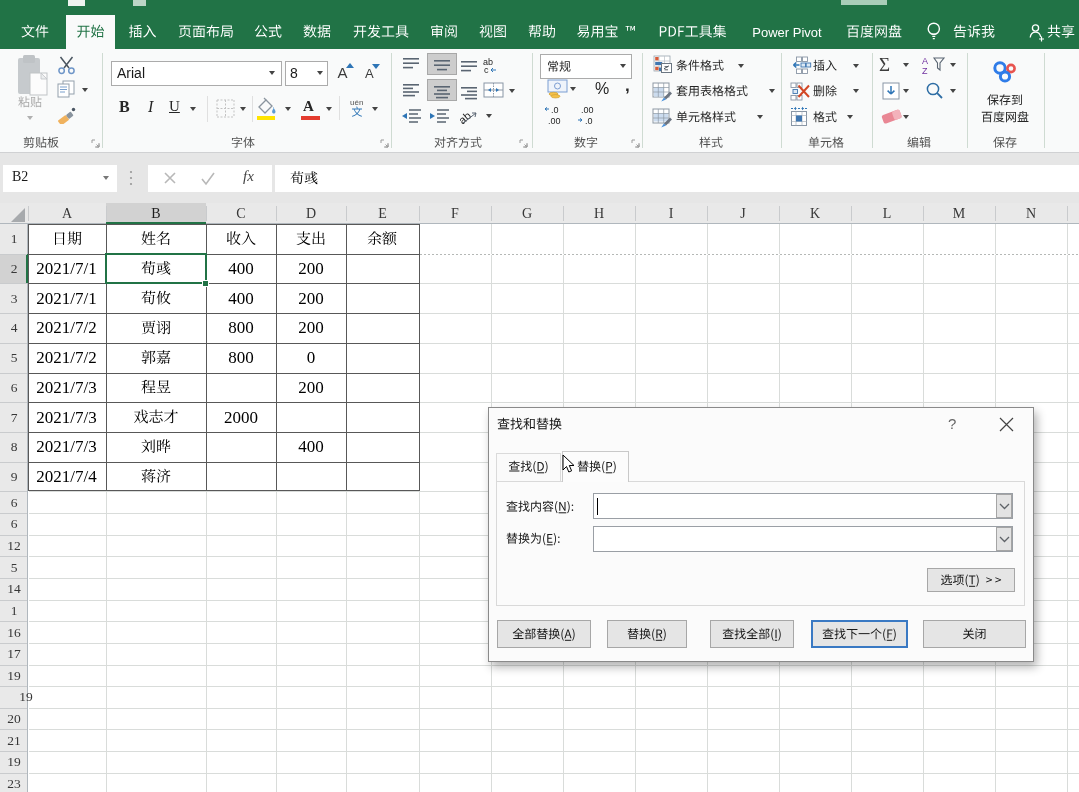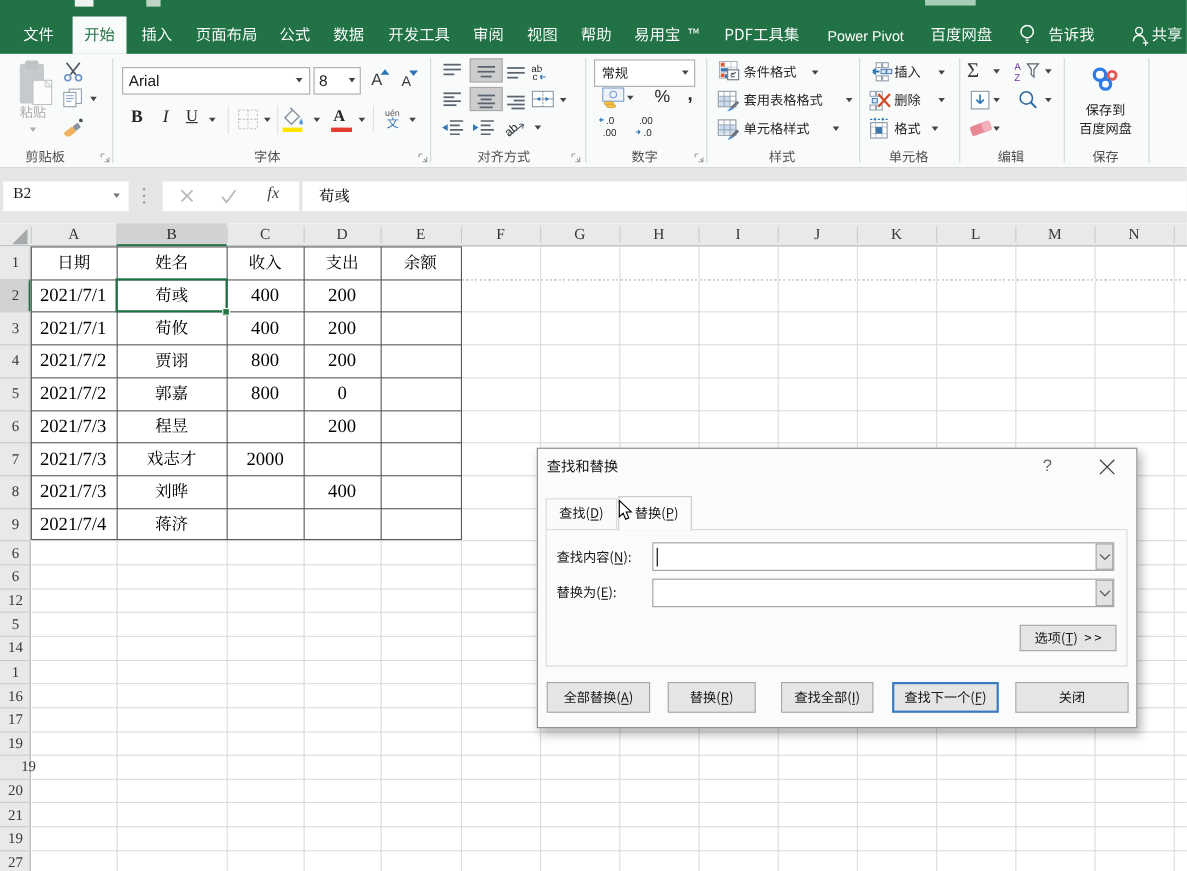--- a/index.html
+++ b/index.html
@@ -363,21 +363,21 @@
 <div class="a ser" style="left:0;top:560.575px;width:28px;text-align:center;font-size:13.5px;line-height:13px;color:#373737">5</div>
 <div class="a ser" style="left:0;top:582.225px;width:28px;text-align:center;font-size:13.5px;line-height:13px;color:#373737">14</div>
 <div class="a ser" style="left:0;top:603.875px;width:28px;text-align:center;font-size:13.5px;line-height:13px;color:#373737">1</div>
 <div class="a ser" style="left:0;top:625.525px;width:28px;text-align:center;font-size:13.5px;line-height:13px;color:#373737">16</div>
 <div class="a ser" style="left:0;top:647.175px;width:28px;text-align:center;font-size:13.5px;line-height:13px;color:#373737">17</div>
 <div class="a ser" style="left:0;top:668.825px;width:28px;text-align:center;font-size:13.5px;line-height:13px;color:#373737">19</div>
 <div class="a ser" style="left:0;top:690.475px;width:52px;text-align:center;font-size:13.5px;line-height:13px;color:#373737">19</div>
 <div class="a ser" style="left:0;top:712.125px;width:28px;text-align:center;font-size:13.5px;line-height:13px;color:#373737">20</div>
 <div class="a ser" style="left:0;top:733.775px;width:28px;text-align:center;font-size:13.5px;line-height:13px;color:#373737">21</div>
 <div class="a ser" style="left:0;top:755.425px;width:28px;text-align:center;font-size:13.5px;line-height:13px;color:#373737">19</div>
-<div class="a ser" style="left:0;top:777.075px;width:28px;text-align:center;font-size:13.5px;line-height:13px;color:#373737">27</div>
+<div class="a ser" style="left:0;top:777.075px;width:28px;text-align:center;font-size:13.5px;line-height:13px;color:#373737">23</div>
 <div class="a" style="left:106px;top:224px;width:1px;height:568px;background:#d9dcda"></div>
 <div class="a" style="left:206px;top:224px;width:1px;height:568px;background:#d9dcda"></div>
 <div class="a" style="left:276px;top:224px;width:1px;height:568px;background:#d9dcda"></div>
 <div class="a" style="left:346px;top:224px;width:1px;height:568px;background:#d9dcda"></div>
 <div class="a" style="left:419px;top:224px;width:1px;height:568px;background:#d9dcda"></div>
 <div class="a" style="left:491px;top:224px;width:1px;height:568px;background:#d9dcda"></div>
 <div class="a" style="left:563px;top:224px;width:1px;height:568px;background:#d9dcda"></div>
 <div class="a" style="left:635px;top:224px;width:1px;height:568px;background:#d9dcda"></div>
 <div class="a" style="left:707px;top:224px;width:1px;height:568px;background:#d9dcda"></div>
 <div class="a" style="left:779px;top:224px;width:1px;height:568px;background:#d9dcda"></div>

